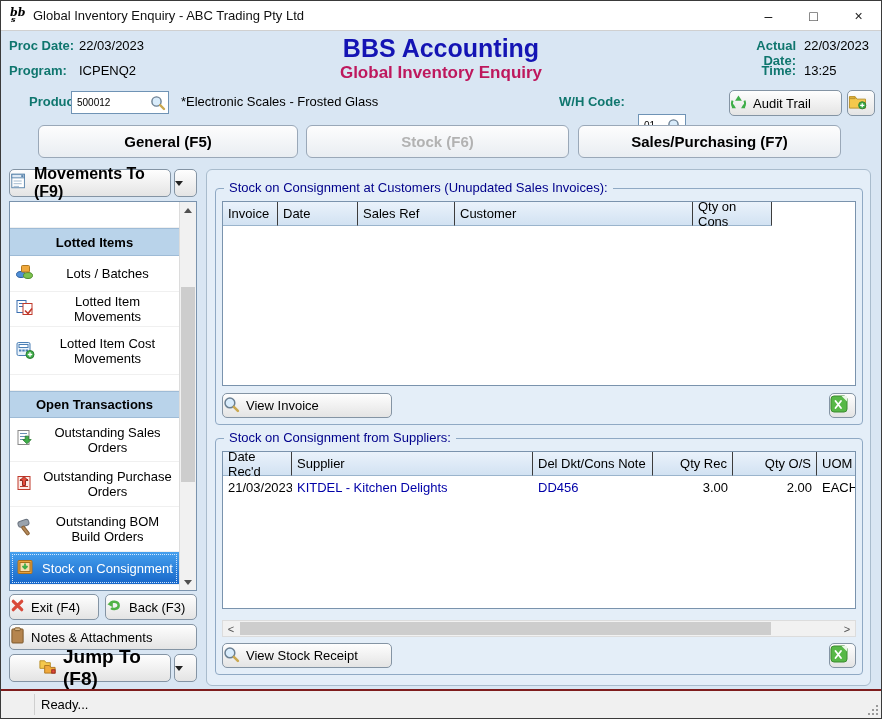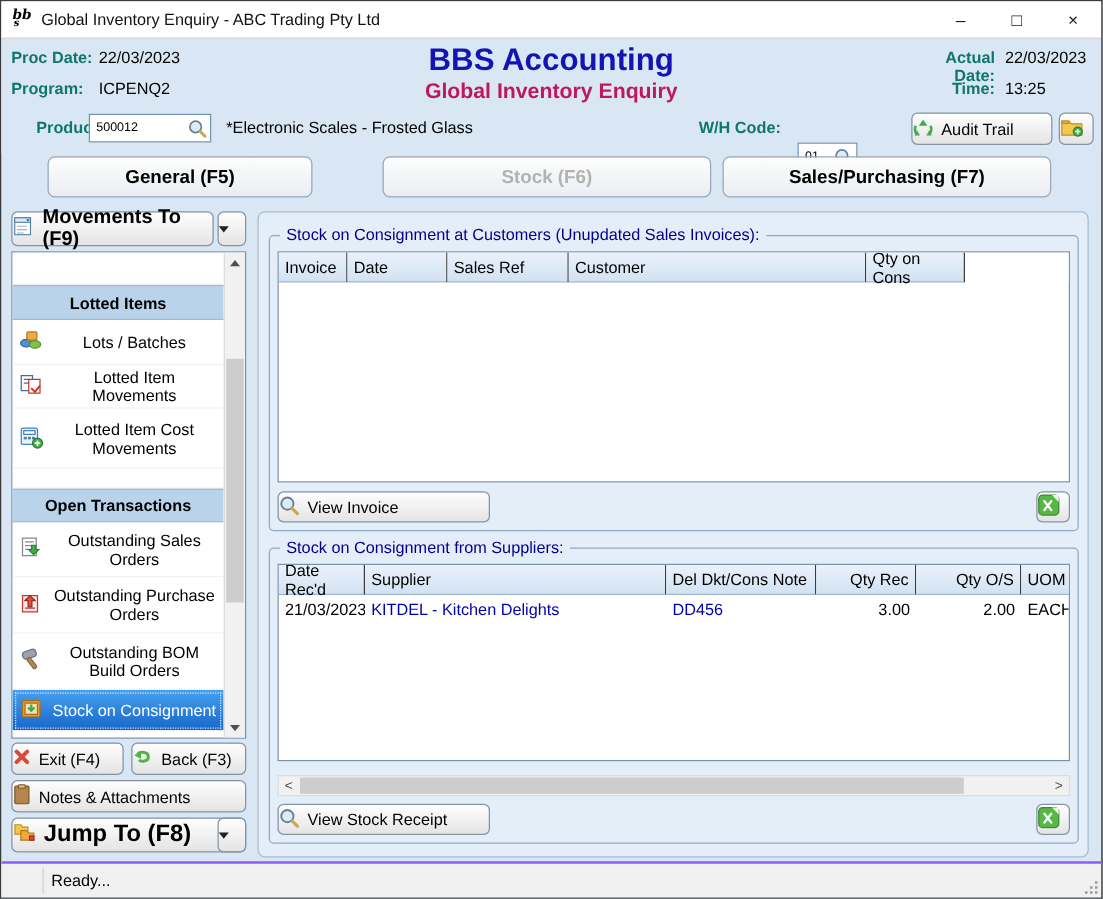--- a/index.html
+++ b/index.html
@@ -59,21 +59,21 @@
   .gr-cell.num{text-align:right;justify-content:flex-end;display:flex;}
   .navytext{color:#0000a8;}
   .hscroll{position:absolute;left:6px;right:6px;height:17px;background:#f1f1f1;border:1px solid #dcdcdc;}
   .hscroll .harrow{position:absolute;top:0;width:16px;height:15px;display:flex;align-items:center;justify-content:center;font-size:11px;color:#505050;}
   .hscroll .hthumb{position:absolute;left:17px;top:1px;height:13px;width:84%;background:#cdcdcd;}
 
   .viewbtn{position:absolute;left:6px;width:170px;height:25px;}
   .excelbtn{position:absolute;right:6px;width:27px;height:25px;}
 
   
-  .statusbar{position:absolute;left:0;bottom:0;width:100%;height:29px;background:#f0f0f0;border-top:2px solid #8b5cf6;}
+  .statusbar{position:absolute;left:0;bottom:0;width:100%;height:29px;background:#f0f0f0;border-top:2px solid #7f1d1d;}
   .statusbar .divider{position:absolute;left:33px;top:3px;bottom:3px;width:1px;background:#cfcfcf;}
   .statusbar .stext{position:absolute;left:40px;top:6px;font-size:13px;color:#000;}
   .grip{position:absolute;right:3px;bottom:3px;width:10px;height:10px;}
   .grip i{position:absolute;width:2px;height:2px;background:#9a9a9a;}
 </style>
 </head>
 <body>
 
 <div class="window">
 
@@ -146,21 +146,21 @@
         <svg width="19" height="17" viewBox="0 0 20 18">
             <path d="M1.5 4 h6 l2 2.5 h9 v9.5 h-17 z" fill="#f5c84c" stroke="#b8902a"></path>
             <path d="M1.5 4 h6 v2 h-6 z" fill="#e9b93d" stroke="#b8902a"></path>
             <circle cx="15" cy="13" r="3.8" fill="#3fae49" stroke="#2c7d33"></circle>
             <path d="M15 10.8 v4.4 M12.8 13 h4.4" stroke="#fff" stroke-width="1.3"></path>
           </svg>
       </span>
     </div>
   </div>
 
-  <div class="tabbtn" style="left:37px;width:212px;">General (F5)</div>
+  <div class="tabbtn" style="left:37px;width:260px;">General (F5)</div>
   <div class="tabbtn disabled" style="left:305px;width:263px;">Stock (F6)</div>
   <div class="tabbtn" style="left:577px;width:263px;">Sales/Purchasing (F7)</div>
 
   <div class="abs btn" style="left:8px;top:168px;width:162px;height:28px;font-weight:bold;font-size:16px;">
     <span>
       <svg width="18" height="18" viewBox="0 0 20 20">
           <rect x="2" y="2.5" width="14" height="15" fill="#fff" stroke="#5580a8"></rect>
           <rect x="2" y="2.5" width="14" height="4" fill="#dfeaf5" stroke="#5580a8"></rect>
           <rect x="12.5" y="3.5" width="2.5" height="2" fill="#5580a8"></rect>
           <line x1="4" y1="10" x2="13" y2="10" stroke="#9ab4cc"></line>
@@ -289,21 +289,21 @@
   </div>
   <div class="abs btn" style="left:8px;top:623px;width:188px;height:26px;">
     <span>
       <svg width="15" height="17" viewBox="0 0 16 18">
           <rect x="2" y="2" width="12" height="15" rx="1" fill="#b5854f" stroke="#7a5426"></rect>
           <rect x="5" y="0.8" width="6" height="3" rx="1" fill="#d9b98a" stroke="#7a5426"></rect>
         </svg>
     </span>
     <span>Notes &amp; Attachments</span>
   </div>
-  <div class="abs btn" style="left:8px;top:653px;width:188px;height:28px;font-weight:bold;font-size:19px;">
+  <div class="abs btn" style="left:8px;top:653px;width:162px;height:28px;font-weight:bold;font-size:19px;padding-left:28px;">
     <span>
       <svg width="19" height="18" viewBox="0 0 20 19">
           <path d="M2 4 h5 l1.5 2 h4.5 v6 h-11 z" fill="#f5c84c" stroke="#b8902a"></path>
           <path d="M7 9 h5 l1.5 2 h4.5 v6 h-11 z" fill="#f0a93c" stroke="#b07820"></path>
           <rect x="14.5" y="13.5" width="3.5" height="3.5" fill="#e74c3c" stroke="#922b21"></rect>
         </svg>
     </span>
     <span>Jump To (F8)</span>
   </div>
   <div class="abs btn" style="left:173px;top:653px;width:23px;height:28px;">

